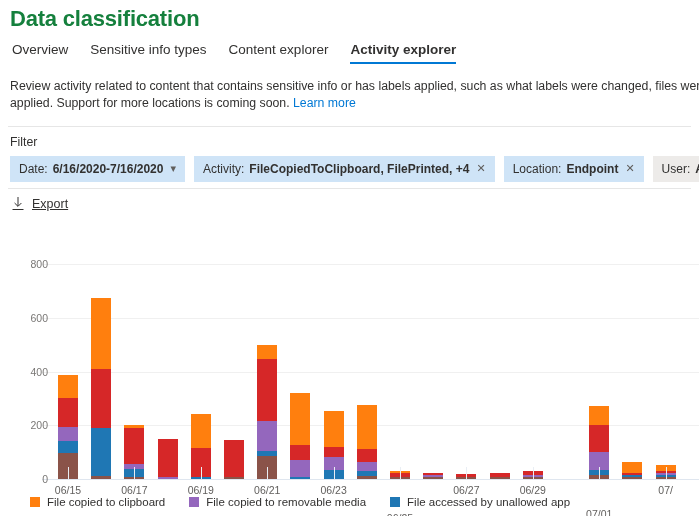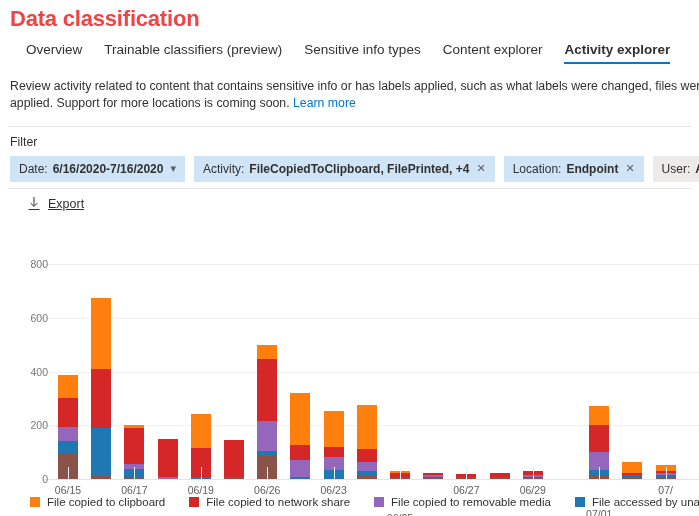--- a/index.html
+++ b/index.html
@@ -10,27 +10,27 @@
     font-family:"Liberation Sans", sans-serif;
     color:#323130;
     overflow:hidden;
     position:relative;
   }
   .page-title {
     font-size:22px;
     font-weight:bold;
     letter-spacing:-0.2px;
     padding:6px 16px 0 10px;
-    color:#ef4444;
+    color:#15803d;
   }
   .tabs {
     display:flex;
     align-items:flex-end;
     gap:22px;
-    padding:14px 0 0 26px;
+    padding:14px 0 0 12px;
     height:32px;
   }
   .tab {
     font-size:13.5px;
     color:#323130;
     padding-bottom:7px;
     position:relative;
     cursor:pointer;
     white-space:nowrap;
   }
@@ -86,21 +86,21 @@
   .pill .ic {
     font-size:11px; color:#605e5c;
     margin-left:2px;
   }
   .divider2 {
     height:1px; background:#e6e6e6;
     margin:9px 8px 0 8px;
   }
   .export-row {
     display:flex; align-items:center; gap:8px;
-    padding:8px 0 0 28px;
+    padding:8px 0 0 12px;
     font-size:12.5px;
     cursor:pointer;
     text-decoration:underline;
   }
   .export-icon { display:block; }
 
   
   .chart-wrap {
     position:absolute;
     left:0; top:240px;
@@ -163,21 +163,20 @@
   }
   .swatch { width:10px; height:10px; flex:none; }
 </style>
 </head>
 <body>
 
 <div class="page-title">Data classification</div>
 
 <div class="tabs">
   <div class="tab"><span>Overview</span></div>
-  <div class="tab"><span>Trainable classifiers (preview)</span></div>
   <div class="tab"><span>Sensitive info types</span></div>
   <div class="tab"><span>Content explorer</span></div>
   <div class="tab active"><span>Activity explorer</span></div>
 </div>
 
 <div class="intro">
   <span>Review activity related to content that contains sensitive info or has labels applied, such as what labels were changed, files were modified, an</span>
   <span class="line2">
     <span>applied. Support for more locations is coming soon.</span>
     <span class="learn-more">Learn more</span>
@@ -346,38 +345,34 @@
         <div class="seg" style="height: 2px; background: rgb(138, 83, 73);"></div>
         <div class="seg" style="height: 2px; background: rgb(31, 119, 180);"></div>
         <div class="seg" style="height: 2.15px; background: rgb(148, 103, 189);"></div>
         <div class="seg" style="height: 2.15px; background: rgb(214, 39, 40);"></div>
         <div class="seg" style="height: 5.375px; background: rgb(255, 127, 14);"></div>
       </div>
       <div class="xgrid" style="left: 623.6px;"></div>
       <div class="xtick" style="left: 26px;">06/15</div>
       <div class="xtick" style="left: 92.4px;">06/17</div>
       <div class="xtick" style="left: 158.8px;">06/19</div>
-      <div class="xtick" style="left: 225.2px;">06/26</div>
+      <div class="xtick" style="left: 225.2px;">06/21</div>
       <div class="xtick" style="left: 291.6px;">06/23</div>
       <div class="xtick" style="left: 358px; margin-top: 28px;">06/25</div>
       <div class="xtick" style="left: 424.4px;">06/27</div>
       <div class="xtick" style="left: 490.8px;">06/29</div>
       <div class="xtick" style="left: 557.2px; margin-top: 24px;">07/01</div>
       <div class="xtick" style="left: 623.6px;">07/</div>
     </div>
 </div>
 
 <div class="legend" id="legend">
     <div class="legend-item">
       <span class="swatch" style="background: rgb(255, 127, 14);"></span>
       <span>File copied to clipboard</span>
-    </div>
-    <div class="legend-item">
-      <span class="swatch" style="background: rgb(214, 39, 40);"></span>
-      <span>File copied to network share</span>
     </div>
     <div class="legend-item">
       <span class="swatch" style="background: rgb(148, 103, 189);"></span>
       <span>File copied to removable media</span>
     </div>
     <div class="legend-item">
       <span class="swatch" style="background: rgb(31, 119, 180);"></span>
       <span>File accessed by unallowed app</span>
     </div>
   </div>

